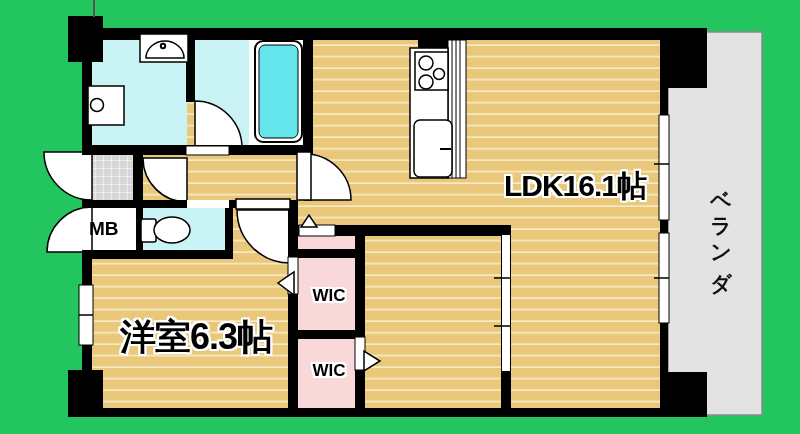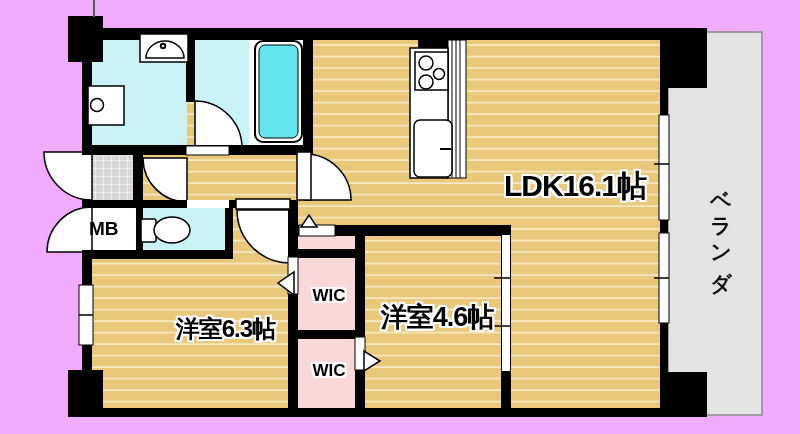--- a/index.html
+++ b/index.html
@@ -1,23 +1,23 @@
 <!DOCTYPE html>
 <html><head>
 <meta charset="utf-8">
 <style>
   html,body{margin:0;padding:0;background:#fff;}
-  #stage{position:relative;width:800px;height:434px;background:#f0abfc;overflow:hidden;
+  #stage{position:relative;width:800px;height:434px;background:#22c55e;overflow:hidden;
          font-family:"Liberation Sans",sans-serif;}
   #plan-svg{position:absolute;left:0;top:0;}
   .label{position:absolute;color:#000;font-weight:bold;white-space:nowrap;
          text-shadow:-2px -2px 0 #fff,2px -2px 0 #fff,-2px 2px 0 #fff,2px 2px 0 #fff,
                      0 -2px 0 #fff,0 2px 0 #fff,-2px 0 0 #fff,2px 0 0 #fff;}
   .label-ldk{left:455px;top:166px;width:240px;text-align:center;font-size:30px;letter-spacing:-1px;}
-  .label-r63{left:120px;top:313px;width:155px;text-align:right;font-size:24px;letter-spacing:-1px;}
+  .label-r63{left:120px;top:313px;width:155px;text-align:left;font-size:36px;letter-spacing:-1px;}
   .label-r46{left:362px;top:299px;width:150px;text-align:center;font-size:27px;letter-spacing:-1px;}
   .label-wic1{left:300px;top:286px;width:58px;text-align:center;font-size:17px;}
   .label-wic2{left:300px;top:361px;width:58px;text-align:center;font-size:17px;}
   .label-mb{left:89px;top:218px;width:48px;font-size:19px;text-shadow:none;}
   .label-veranda{left:707px;top:176px;height:130px;font-size:21px;font-weight:bold;
                  writing-mode:vertical-rl;letter-spacing:3px;text-shadow:none;color:#111;}
 </style>
 </head>
 <body>
 
@@ -159,19 +159,18 @@
       <rect x="414" y="120" width="38" height="57" rx="6" fill="#fff" stroke="#000" stroke-width="1.5"></rect>
       <line x1="440" y1="149" x2="451" y2="149" stroke="#000" stroke-width="2"></line>
     </g>
   </g>
 
   <line x1="94" y1="0" x2="94" y2="17" stroke="#555" stroke-width="2"></line>
 </svg>
 
 <div class="label label-ldk">LDK16.1帖</div>
 <div class="label label-r63">洋室6.3帖</div>
-<div class="label label-r46">洋室4.6帖</div>
 <div class="label label-wic1">WIC</div>
 <div class="label label-wic2">WIC</div>
 <div class="label label-mb">MB</div>
 <div class="label label-veranda">ベランダ</div>
 
 </div>
 
 </body></html>

